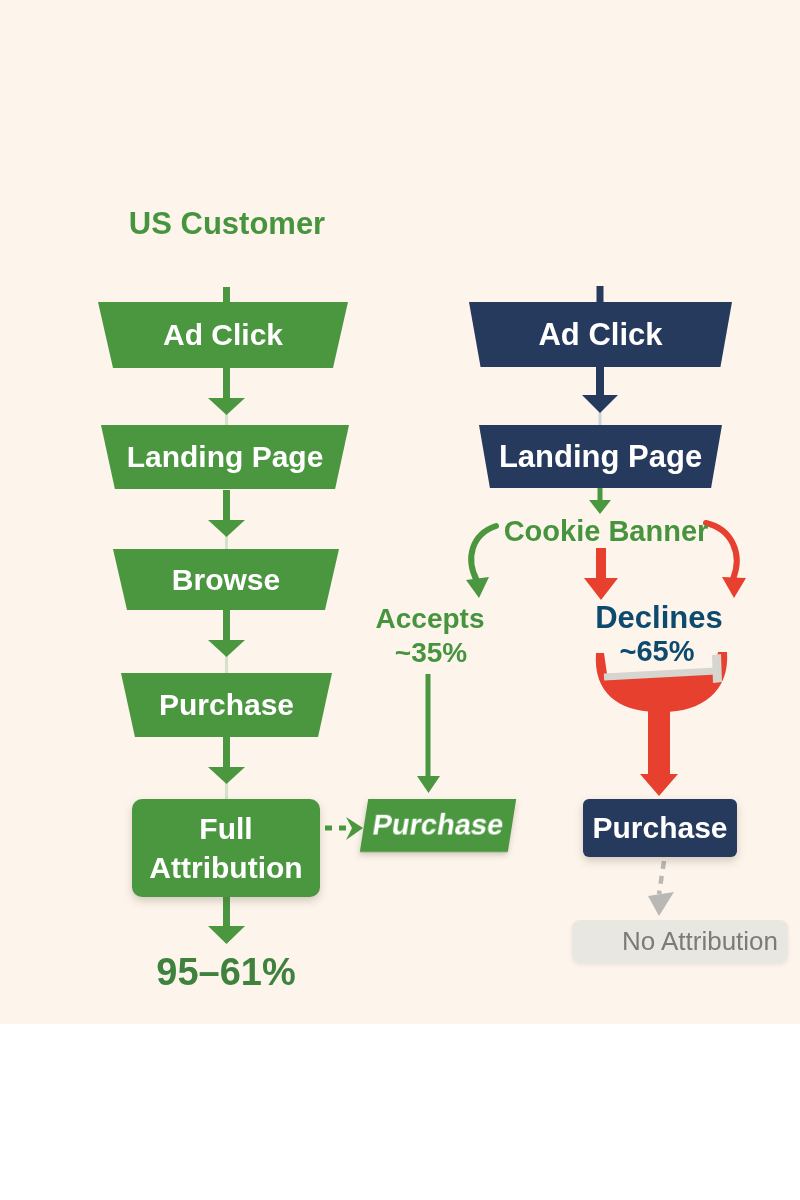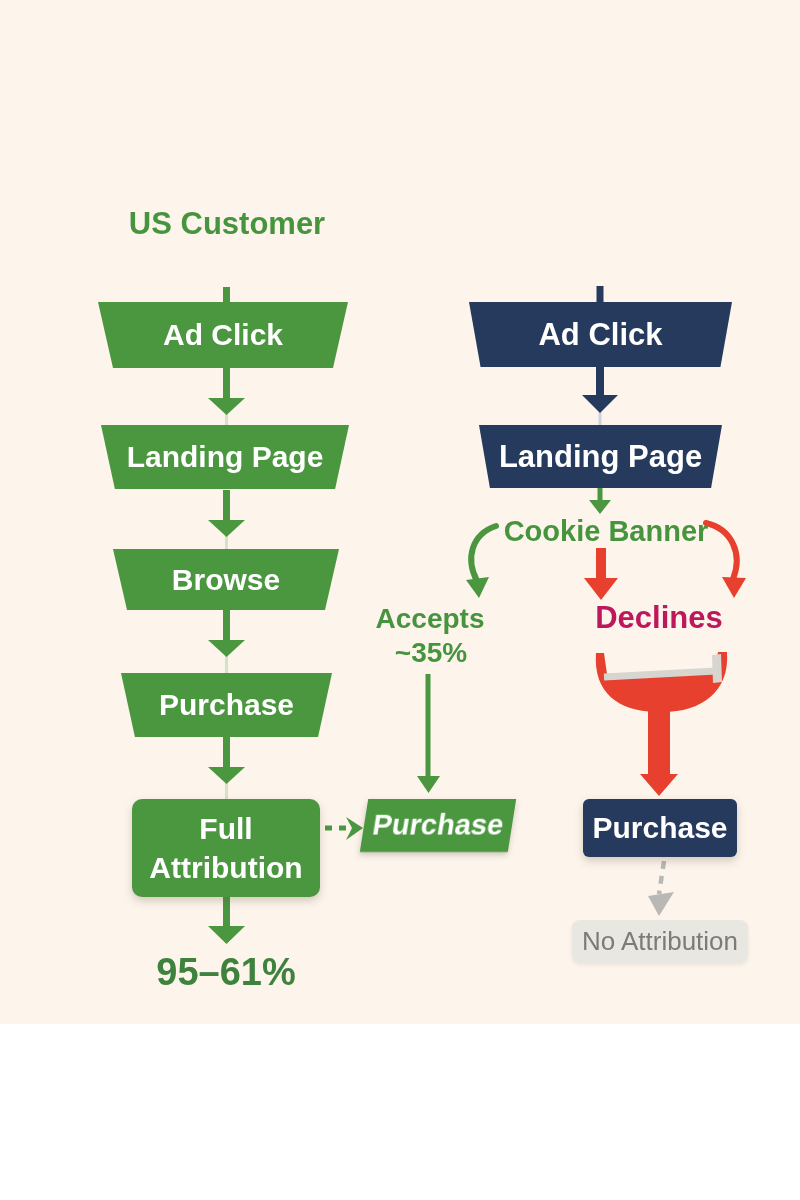--- a/index.html
+++ b/index.html
@@ -17,25 +17,26 @@
   }
   .trap.navy{background:#263a5e;font-size:31px;}
   .roundbox{
     background:#4b9740;color:#ffffff;font-weight:bold;font-size:30px;
     border-radius:10px;box-shadow:0 4px 8px rgba(90,70,50,.25);align-items:center;
   }
   .roundbox.navy{background:#263a5e;border-radius:6px;}
   .title{font-weight:bold;white-space:nowrap;}
   .green-t{color:#47943e;}
   .navy-t{color:#2a3f63;}
-  .red-t{color:#be185d;text-align:right;}
+  .red-t{color:#0c4a6e;text-align:right;}
   .skew{transform:skewX(-9deg);}
   .noattr{
     background:#e9e7e2;border-radius:8px;color:#7c7b78;font-size:26px;
     box-shadow:0 2px 4px rgba(0,0,0,.07);
+    padding-left:40px;
   }
 </style>
 </head>
 <body>
 
 <div id="canvas">
 
   <svg id="overlay" viewBox="0 0 800 1200">
 
     <g stroke-width="3">
@@ -148,18 +149,19 @@
   <div class="abs trap navy ctr" style="left:469px;top:302px;width:263px;height:65px;clip-path:polygon(0 0,100% 0,95.6% 100%,4.4% 100%);">Ad Click</div>
 
   <div class="abs trap navy ctr" style="left:479px;top:425px;width:243px;height:63px;clip-path:polygon(0 0,100% 0,95.5% 100%,4.5% 100%);">Landing Page</div>
 
   <div class="abs title green-t ctr" style="left:456px;top:515px;width:300px;font-size:29px;">Cookie Banner</div>
 
   <div class="abs title green-t ctr" style="left:330px;top:603px;width:200px;font-size:28px;">Accepts</div>
   <div class="abs title green-t ctr" style="left:331px;top:637px;width:200px;font-size:28px;">~35%</div>
 
   <div class="abs title red-t ctr" style="left:559px;top:600px;width:200px;font-size:31px;">Declines</div>
+  <div class="abs title red-t ctr" style="left:557px;top:635px;width:200px;font-size:29px;">~65%</div>
 
   <div class="abs roundbox navy ctr" style="left:583px;top:799px;width:154px;height:58px;">Purchase</div>
 
   <div class="abs noattr ctr" style="left:572px;top:920px;width:176px;height:43px;">No Attribution</div>
 
 </div>
 
 </body></html>

